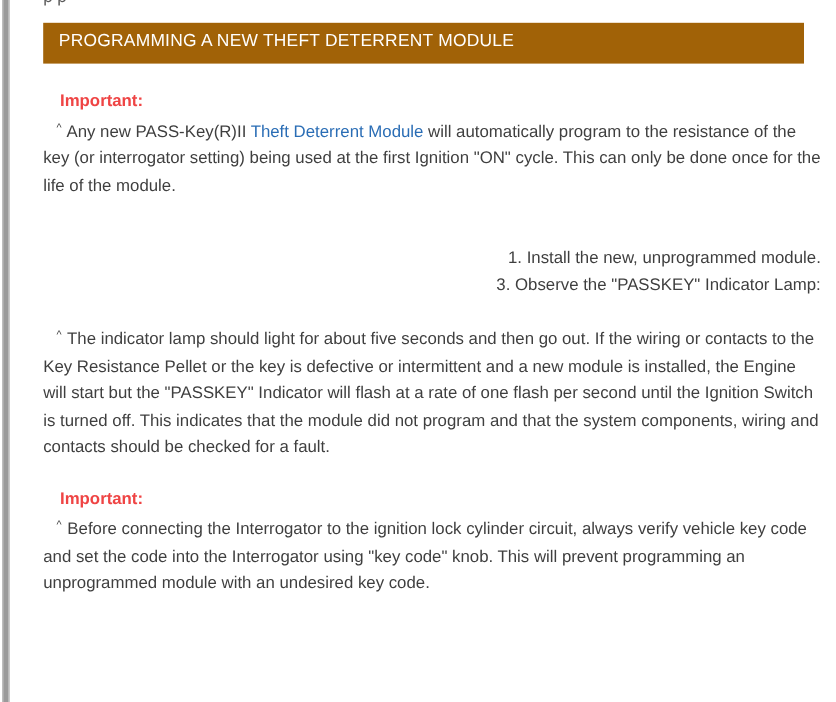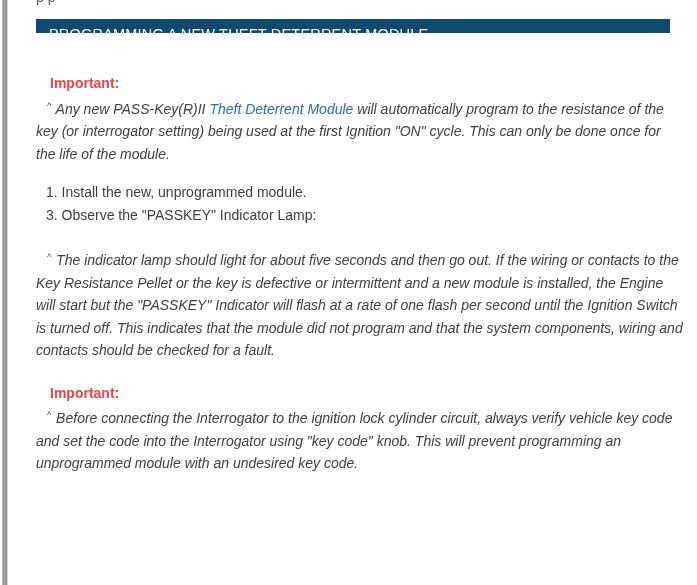--- a/index.html
+++ b/index.html
@@ -57,22 +57,22 @@
     color: #3f3f3f;
     white-space: nowrap;
     opacity: 0.85;
   }
 
   .section-header {
     position: absolute;
     left: 26px;
     top: 19px;
     width: 634px;
-    height: 14px;
-    background: #0c4a6e;
+    height: 34px;
+    background: #a16207;
     box-sizing: border-box;
   }
   .section-header .title {
     display: block;
     color: #ffffff;
     font-size: 14.5px;
     letter-spacing: 0.2px;
     line-height: 30px;
     padding-left: 13px;
     white-space: nowrap;
@@ -93,41 +93,41 @@
     font-weight: bold;
     color: #ef4444;
     padding-left: 14px;
     display: block;
   }
 
   .caret-line {
     display: block;
     padding-left: 0;
     text-indent: 11px;
-    font-style: italic;
   }
   .caret {
     font-size: 9px;
     vertical-align: 5px;
     letter-spacing: 1px;
   }
 
   .para {
     display: block;
     margin-top: 20px;
   }
 
   a.inline-link {
     color: #2a6db5;
     text-decoration: none;
   }
 
   .steps {
     display: block;
-    margin-top: 16px;
+    margin-top: 38px;
+    text-align: right;
   }
   .step {
     display: block;
     text-indent: 10px;
   }
 </style>
 </head>
 <body>
 
 <div id="left-gutter">

